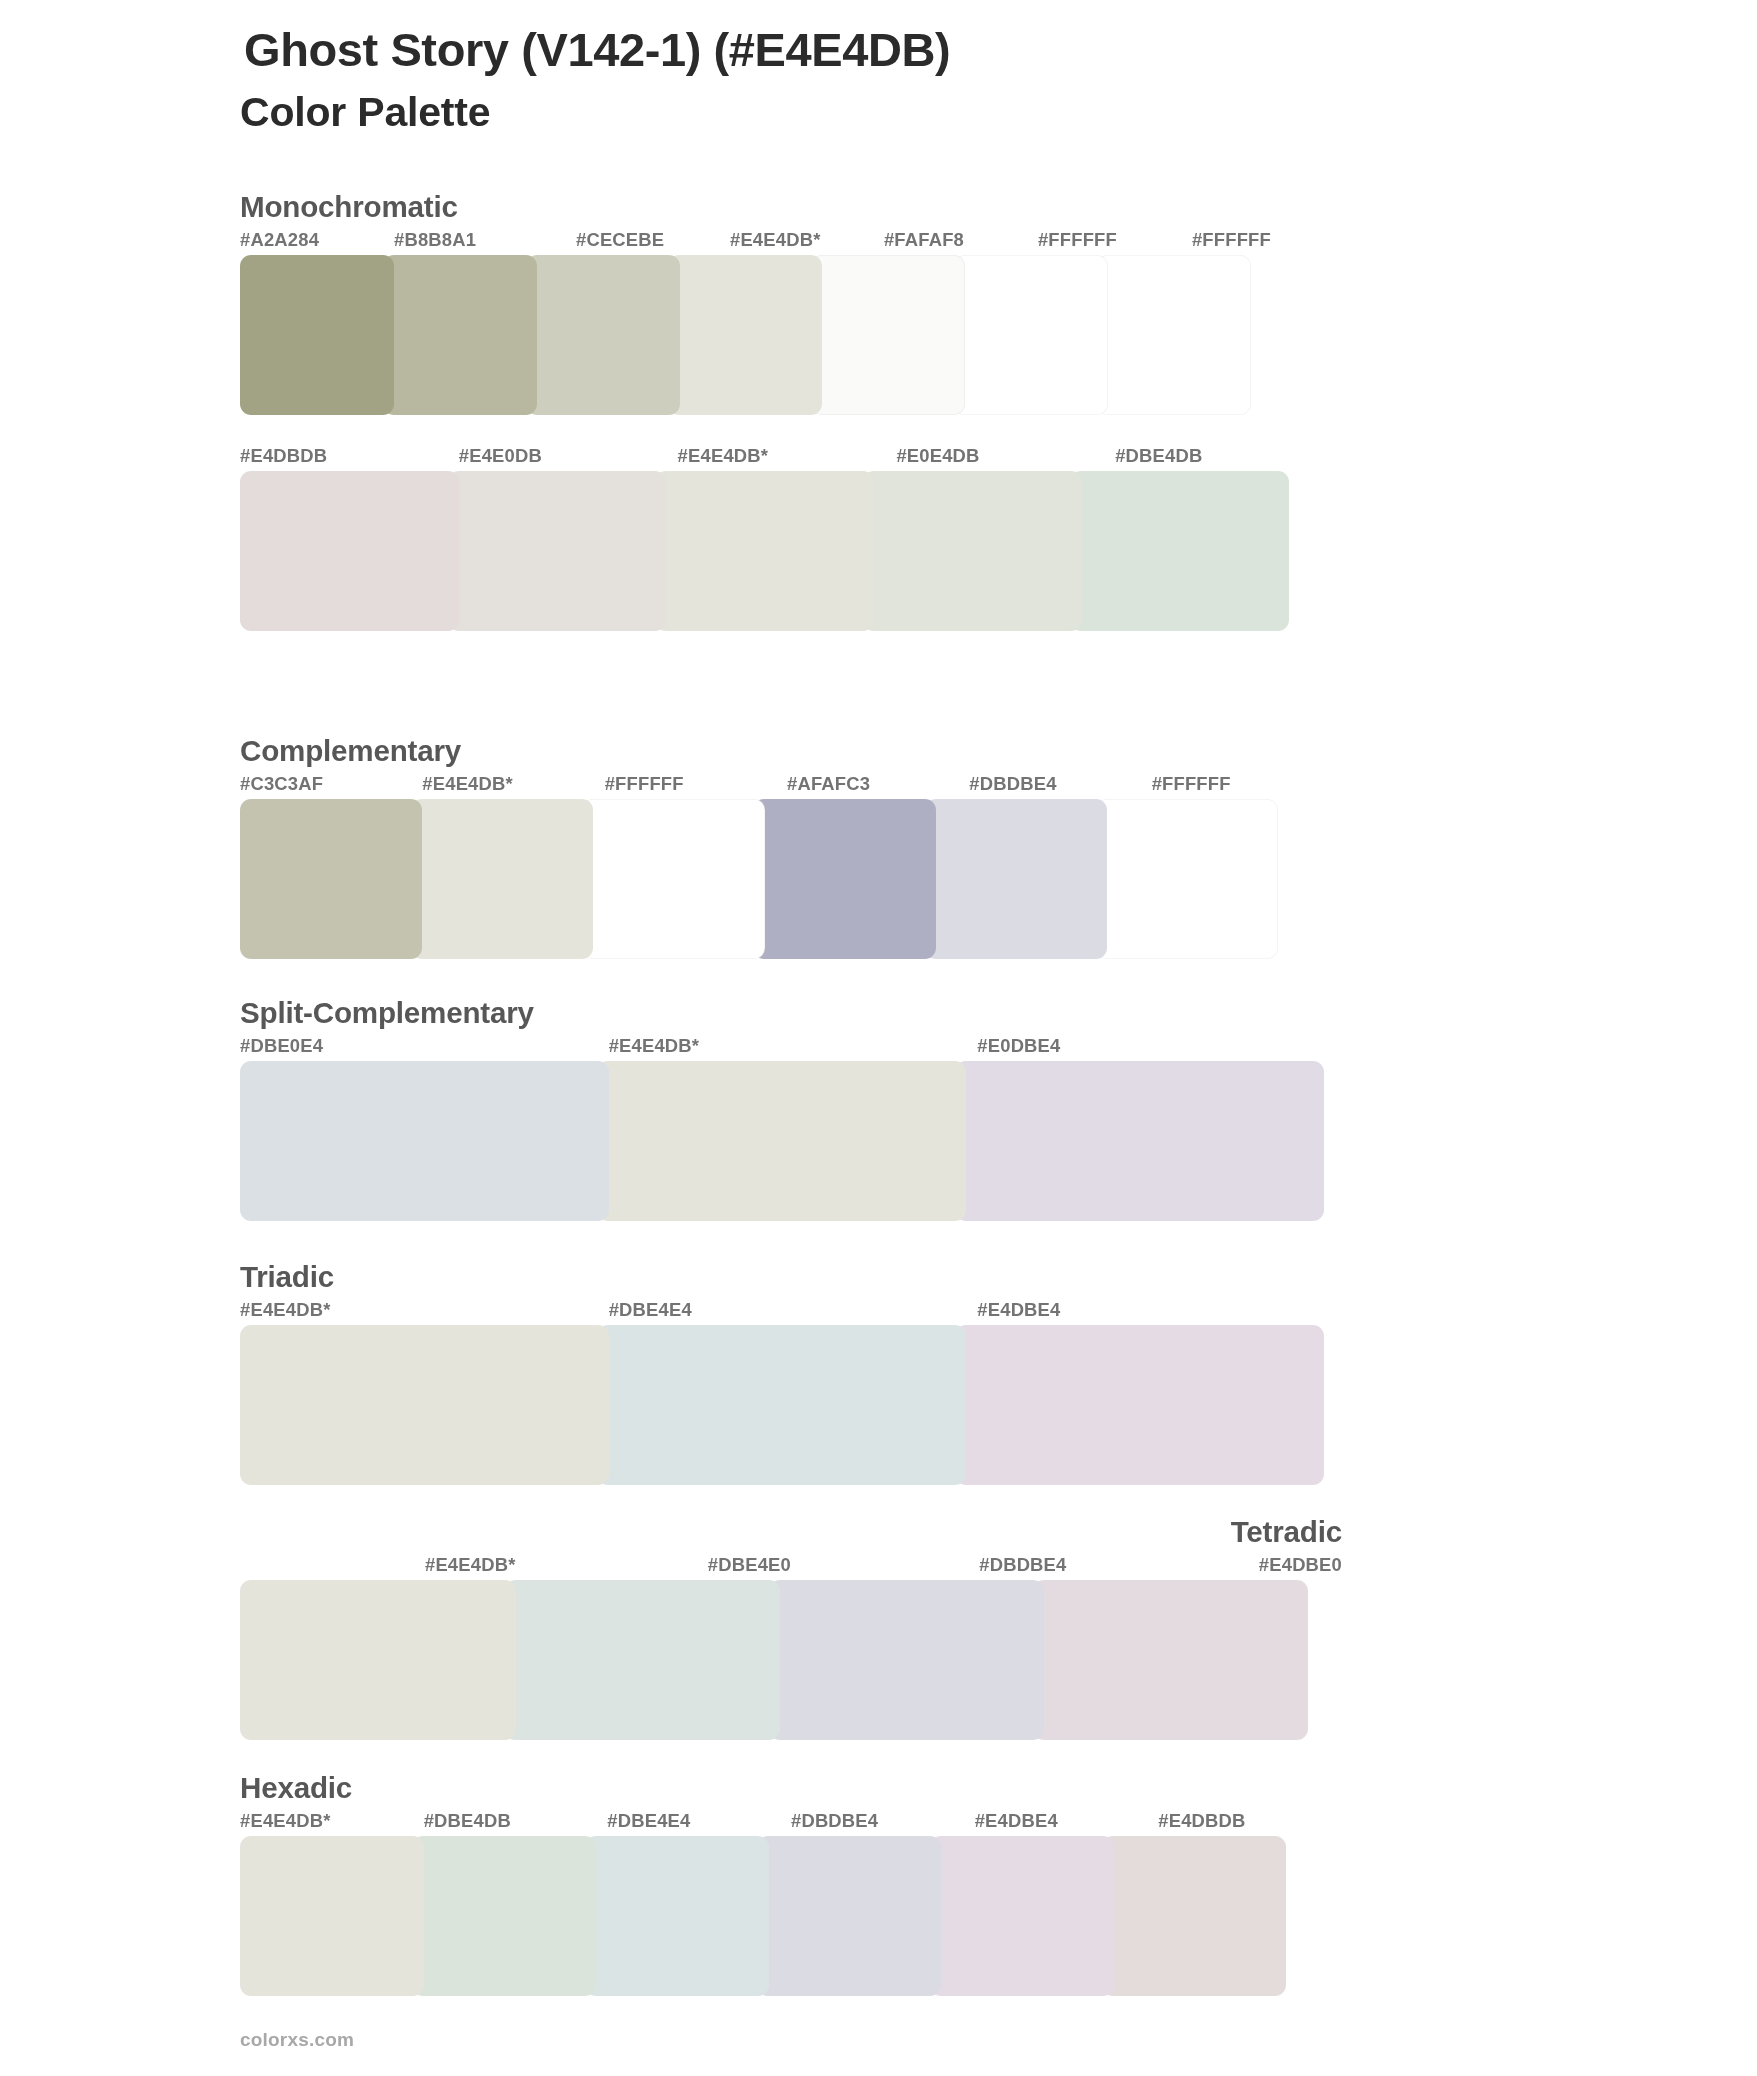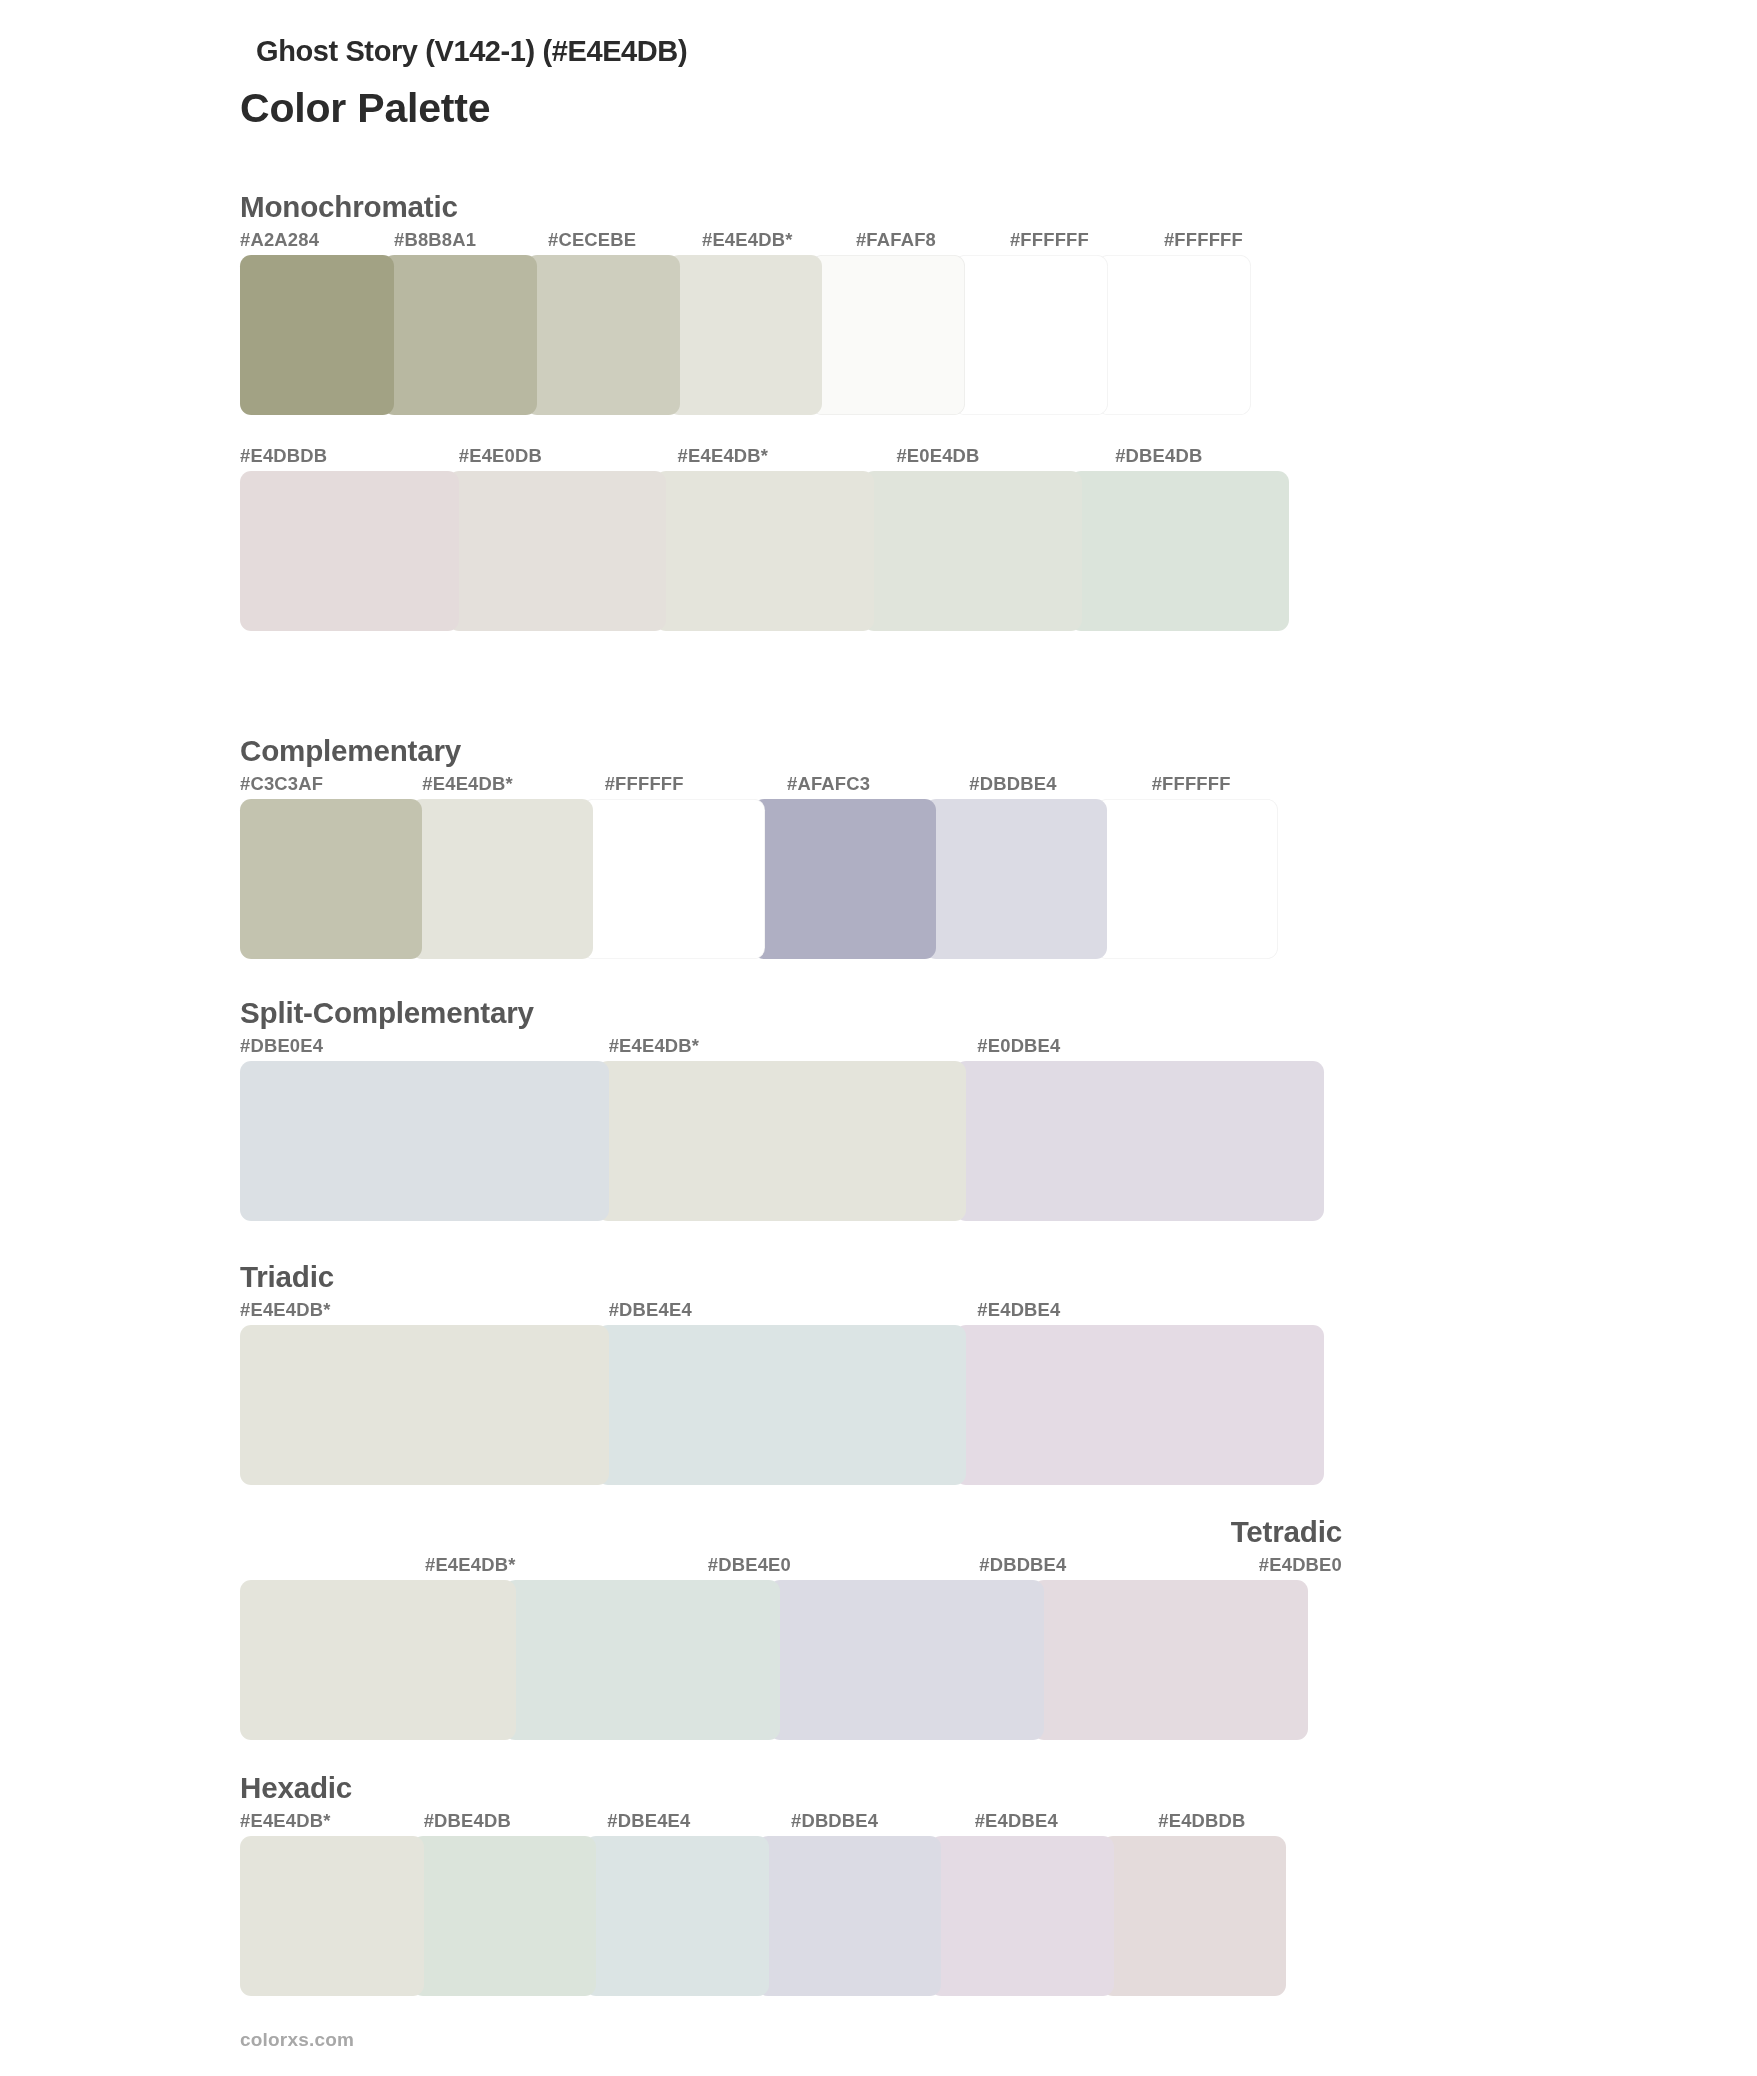--- a/index.html
+++ b/index.html
@@ -25,26 +25,26 @@
   }
 
   
   .header {
     position: absolute;
     left: 240px;
     top: 17.6px;
     width: 1358px;
   }
   .page-title {
-    font-size: 29px;
+    font-size: 47px;
     font-weight: bold;
     color: #2b2b2b;
     letter-spacing: -0.4px;
     line-height: 1.18;
-    margin: 16px;
+    margin: 4px;
     font-family: "Liberation Sans", sans-serif;
   }
   .page-subtitle {
     font-size: 41px;
     font-weight: bold;
     color: #2b2b2b;
     letter-spacing: -0.2px;
     line-height: 1.2;
     margin: 11.2px 0 0 0;
     font-family: "Liberation Sans", sans-serif;
@@ -123,21 +123,21 @@
     <h1 class="page-title">Ghost Story (V142-1) (#E4E4DB)</h1>
     <h2 class="page-subtitle">Color Palette</h2>
   </div>
 
   <div id="sections-host">
       <div class="section" style="top: 192px; width: 1078px;">
         <div class="section-title">Monochromatic</div>
         <div class="swatch-labels">
           <div class="swatch-label" style="width: 14.2857%; flex: 0 0 14.2857%;">#A2A284</div>
           <div class="swatch-label" style="width: 14.2857%; flex: 0 0 14.2857%;">#B8B8A1</div>
-          <div class="swatch-label" style="width: 14.2857%; flex: 0 0 14.2857%;">#CECEBE</div>
+          <div class="swatch-label" style="width: 14.2857%; flex: 0 0 14.2857%; margin-left: 28px;">#CECEBE</div>
           <div class="swatch-label" style="width: 14.2857%; flex: 0 0 14.2857%;">#E4E4DB*</div>
           <div class="swatch-label" style="width: 14.2857%; flex: 0 0 14.2857%;">#FAFAF8</div>
           <div class="swatch-label" style="width: 14.2857%; flex: 0 0 14.2857%;">#FFFFFF</div>
           <div class="swatch-label" style="width: 14.2857%; flex: 0 0 14.2857%;">#FFFFFF</div>
         </div>
         <div class="swatch-row">
           <div class="swatch" title="#A2A284" style="width: 14.2857%; flex: 0 0 14.2857%; background: rgb(162, 162, 132); margin-right: -11.2px;"></div>
           <div class="swatch" title="#B8B8A1" style="width: 14.2857%; flex: 0 0 14.2857%; background: rgb(184, 184, 161); margin-right: -11.2px;"></div>
           <div class="swatch" title="#CECEBE" style="width: 14.2857%; flex: 0 0 14.2857%; background: rgb(206, 206, 190); margin-right: -11.2px;"></div>
           <div class="swatch" title="#E4E4DB*" style="width: 14.2857%; flex: 0 0 14.2857%; background: rgb(228, 228, 219); margin-right: -11.2px;"></div>

